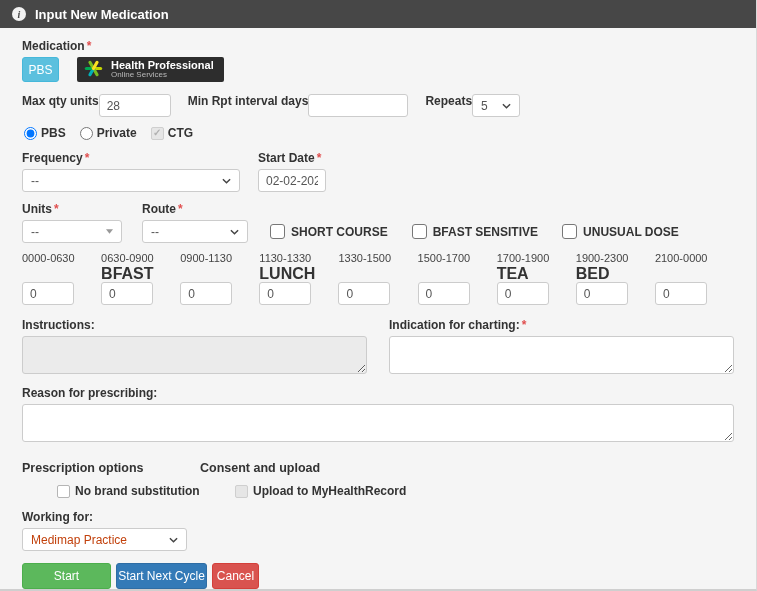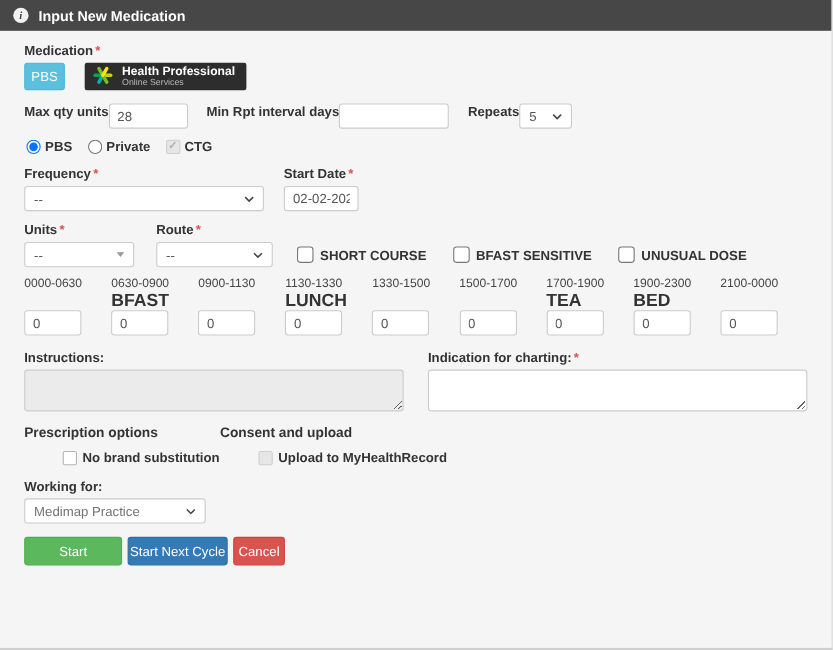--- a/index.html
+++ b/index.html
@@ -99,21 +99,21 @@
   .ind-row { display:flex; gap:22px; margin-bottom:9px; }
   .ind-col { width:346px; }
   
   .reason-wrap { margin-bottom:16px; }
   
   .opts-row { display:flex; }
   .opts-left { width:178px; }
   .section-heading { font-weight:bold; font-size:12.5px; margin-bottom:9px; }
   .opt-item { display:flex; align-items:center; gap:5px; font-weight:bold; margin-bottom:4px;padding-left:35px; }
   .working-for { margin-top:12px; }
-  .working-select { width:165px; color:#737373; }
+  .working-select { width:165px; color:#c2410c; }
   
   .btn-row { display:flex; gap:5px; margin-top:12px; }
   .btn {
     height:26px; border-radius:3px; color:#fff; font-size:12px;
     font-family:"Liberation Sans", sans-serif;
     display:flex; align-items:center; justify-content:center; cursor:pointer;
   }
   .btn-start { width:89px; background:#5cb85c; border:1px solid #4cae4c; }
   .btn-next { width:91px; background:#337ab7; border:1px solid #2e6da4; }
   .btn-cancel { width:47px; background:#d9534f; border:1px solid #d43f3a; }
@@ -309,20 +309,24 @@
       <textarea class="ta disabled" disabled="" style=""></textarea>
     </div>
     <div class="ind-col">
       <label class="fld-label">
         <span>Indication for charting:</span><span class="req">*</span>
       </label>
       <textarea class="ta" style=""></textarea>
     </div>
   </div>
 
+  <div class="reason-wrap">
+    <label class="fld-label">Reason for prescribing:</label>
+    <textarea class="ta" style=""></textarea>
+  </div>
 
   <div class="opts-row">
     <div class="opts-left">
       <div class="section-heading">Prescription options</div>
       <label class="opt-item">
         <span class="cb"></span>
         <span>No brand substitution</span>
       </label>
       <div class="working-for">
         <label class="fld-label">Working for:</label>

